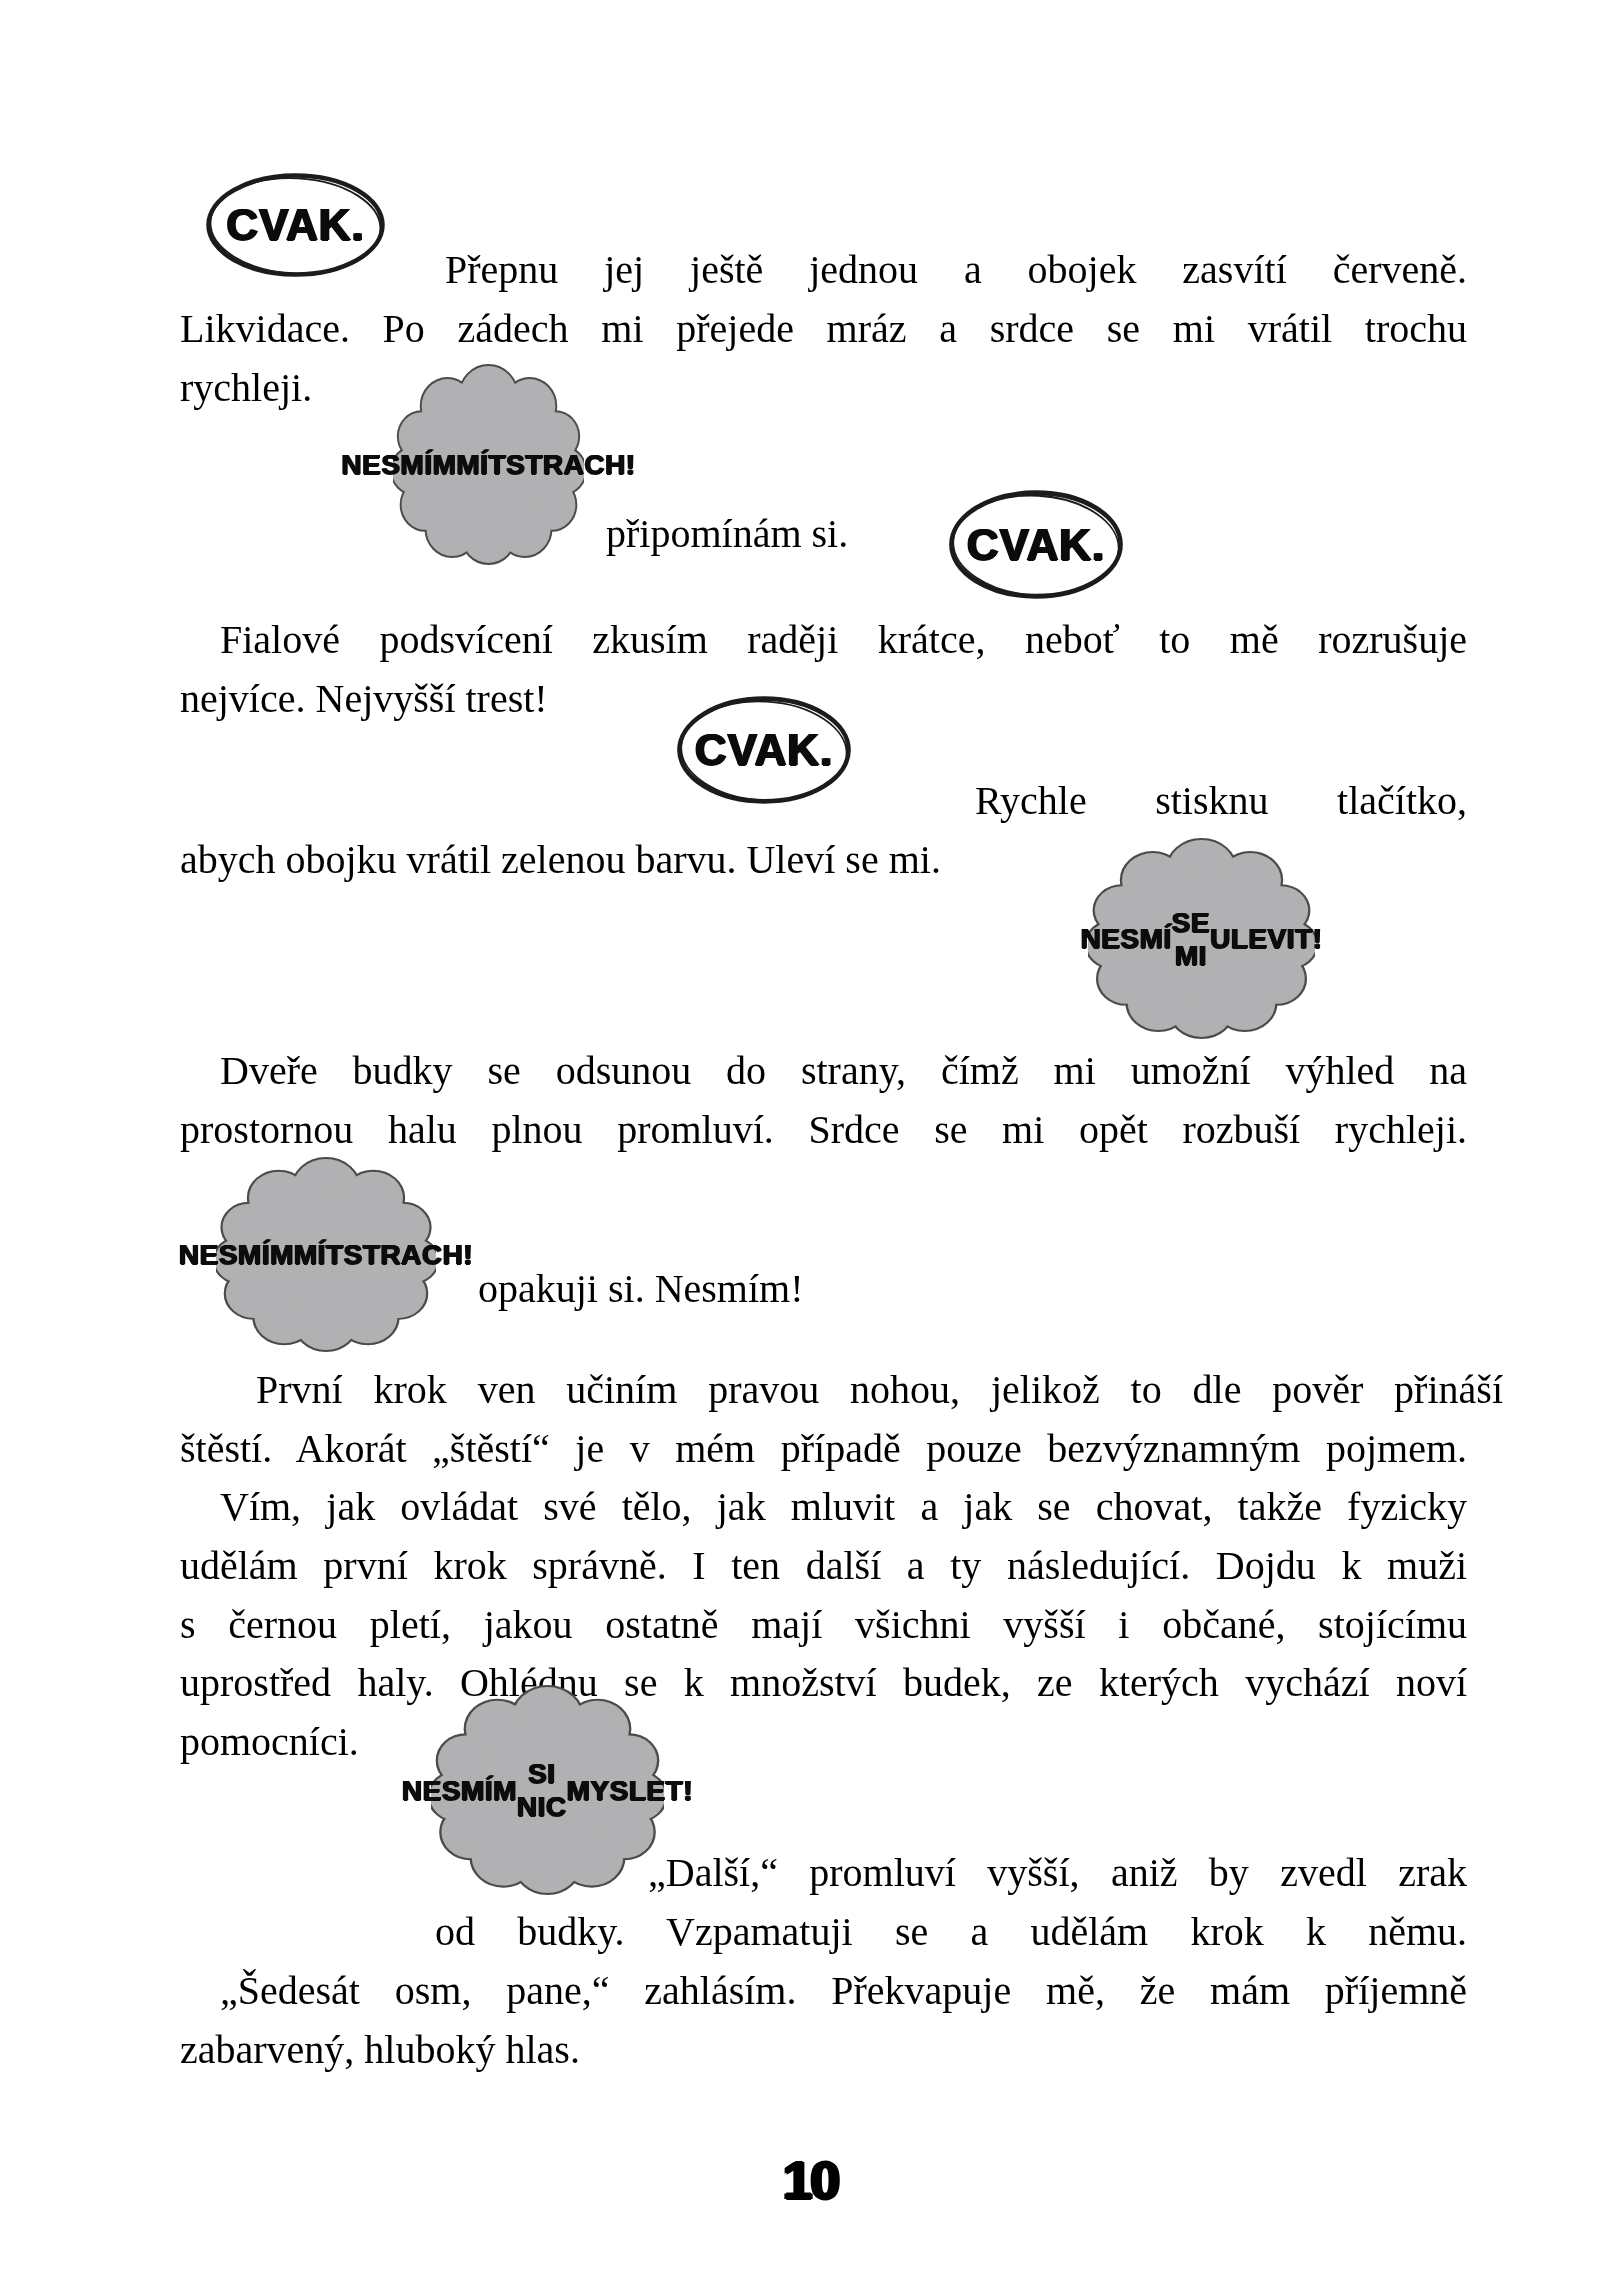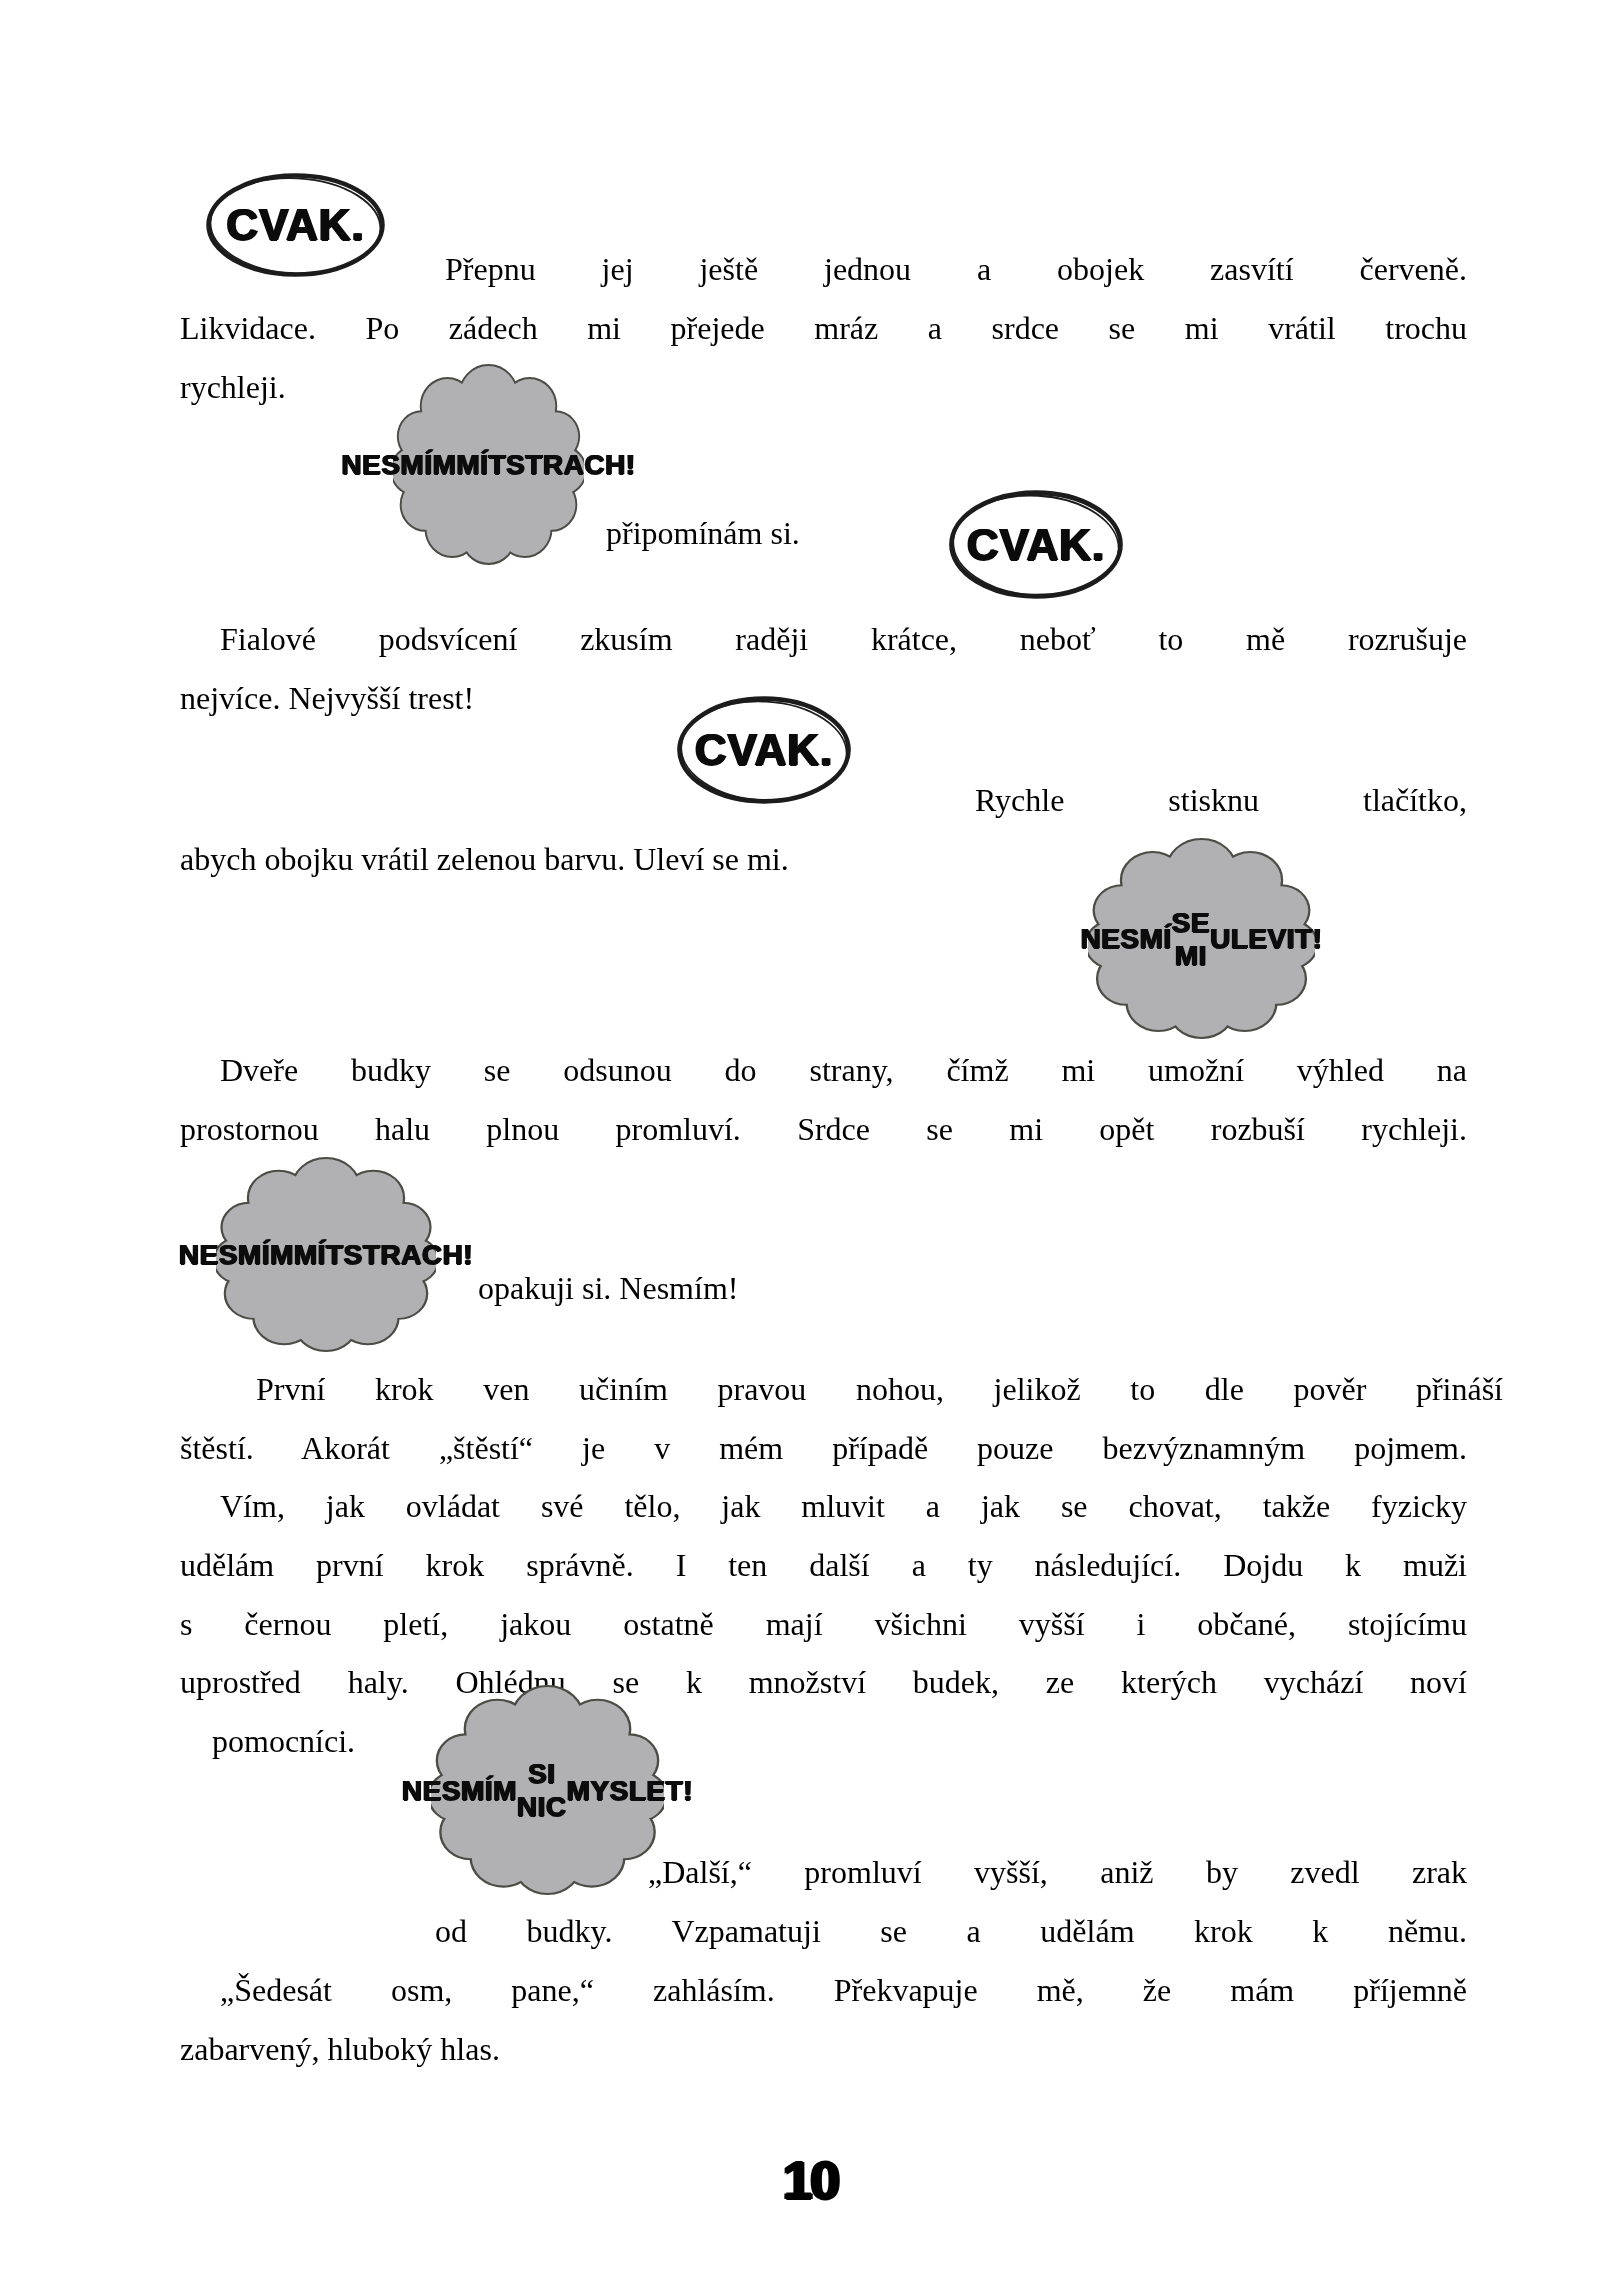--- a/index.html
+++ b/index.html
@@ -7,21 +7,21 @@
     position:relative;
     width:1621px;
     height:2291px;
     background:#ffffff;
     overflow:hidden;
     font-family:"Liberation Serif", serif;
     color:#000;
   }
   .text-line{
     position:absolute;
-    font-size:32px;
+    font-size:40px;
     line-height:59px;
     white-space:nowrap;
     color:#000;
   }
   .text-line.just{
     white-space:normal;
     text-align:justify;
     text-align-last:justify;
   }
   .oval-bubble{position:absolute;}
@@ -77,21 +77,21 @@
     <div class="text-line" style="left: 180px; top: 830px; width: 1287px;">abych obojku vrátil zelenou barvu. Uleví se mi.</div>
     <div class="text-line just" style="left: 220px; top: 1041px; width: 1247px;">Dveře budky se odsunou do strany, čímž mi umožní výhled na</div>
     <div class="text-line just" style="left: 180px; top: 1100px; width: 1287px;">prostornou halu plnou promluví. Srdce se mi opět rozbuší rychleji.</div>
     <div class="text-line" style="left: 478px; top: 1259px; width: 989px;">opakuji si. Nesmím!</div>
     <div class="text-line just" style="left: 220px; top: 1360px; width: 1247px; margin-left: 36px;">První krok ven učiním pravou nohou, jelikož to dle pověr přináší</div>
     <div class="text-line just" style="left: 180px; top: 1419px; width: 1287px;">štěstí. Akorát „štěstí“ je v mém případě pouze bezvýznamným pojmem.</div>
     <div class="text-line just" style="left: 220px; top: 1477px; width: 1247px;">Vím, jak ovládat své tělo, jak mluvit a jak se chovat, takže fyzicky</div>
     <div class="text-line just" style="left: 180px; top: 1536px; width: 1287px;">udělám první krok správně. I ten další a ty následující. Dojdu k muži</div>
     <div class="text-line just" style="left: 180px; top: 1595px; width: 1287px;">s černou pletí, jakou ostatně mají všichni vyšší i občané, stojícímu</div>
     <div class="text-line just" style="left: 180px; top: 1653px; width: 1287px;">uprostřed haly. Ohlédnu se k množství budek, ze kterých vychází noví</div>
-    <div class="text-line" style="left: 180px; top: 1712px; width: 1287px; margin-left: 32px;">pomocníci.</div>
+    <div class="text-line" style="left: 180px; top: 1712px; width: 1287px;">pomocníci.</div>
     <div class="text-line just" style="left: 648px; top: 1843px; width: 819px;">„Další,“ promluví vyšší, aniž by zvedl zrak</div>
     <div class="text-line just" style="left: 435px; top: 1902px; width: 1032px;">od budky. Vzpamatuji se a udělám krok k němu.</div>
     <div class="text-line just" style="left: 220px; top: 1961px; width: 1247px;">„Šedesát osm, pane,“ zahlásím. Překvapuje mě, že mám příjemně</div>
     <div class="text-line" style="left: 180px; top: 2020px; width: 1287px;">zabarvený, hluboký hlas.</div>
     <div class="oval-bubble" style="left: 203px; top: 170px; width: 185px; height: 110px;">
       <svg viewBox="0 0 200 120" preserveAspectRatio="none">
         <ellipse cx="100" cy="60" rx="94" ry="54" fill="#ffffff" stroke="#1c1c1c" stroke-width="5"></ellipse>
         <ellipse cx="100" cy="61" rx="92" ry="52" fill="none" stroke="#1c1c1c" stroke-width="2" transform="rotate(3 100 60)"></ellipse>
       </svg>
       <div class="blabel">CVAK.</div>

